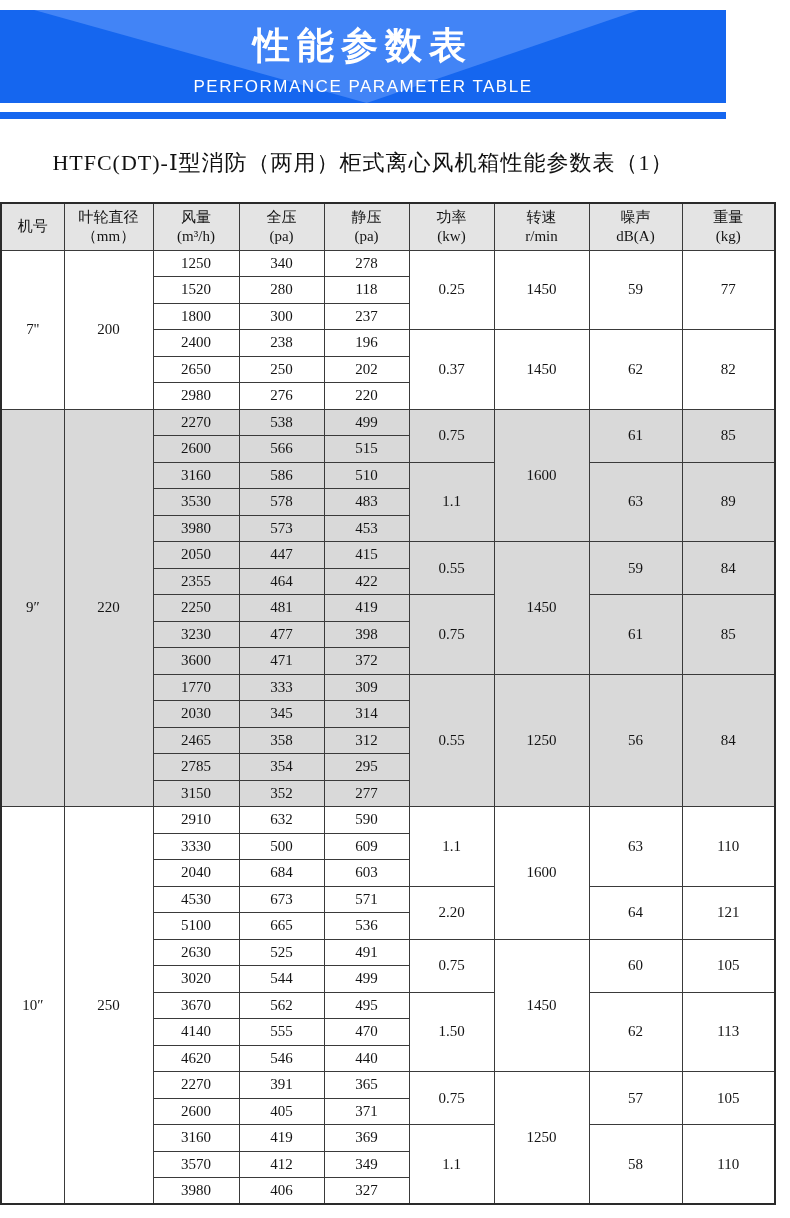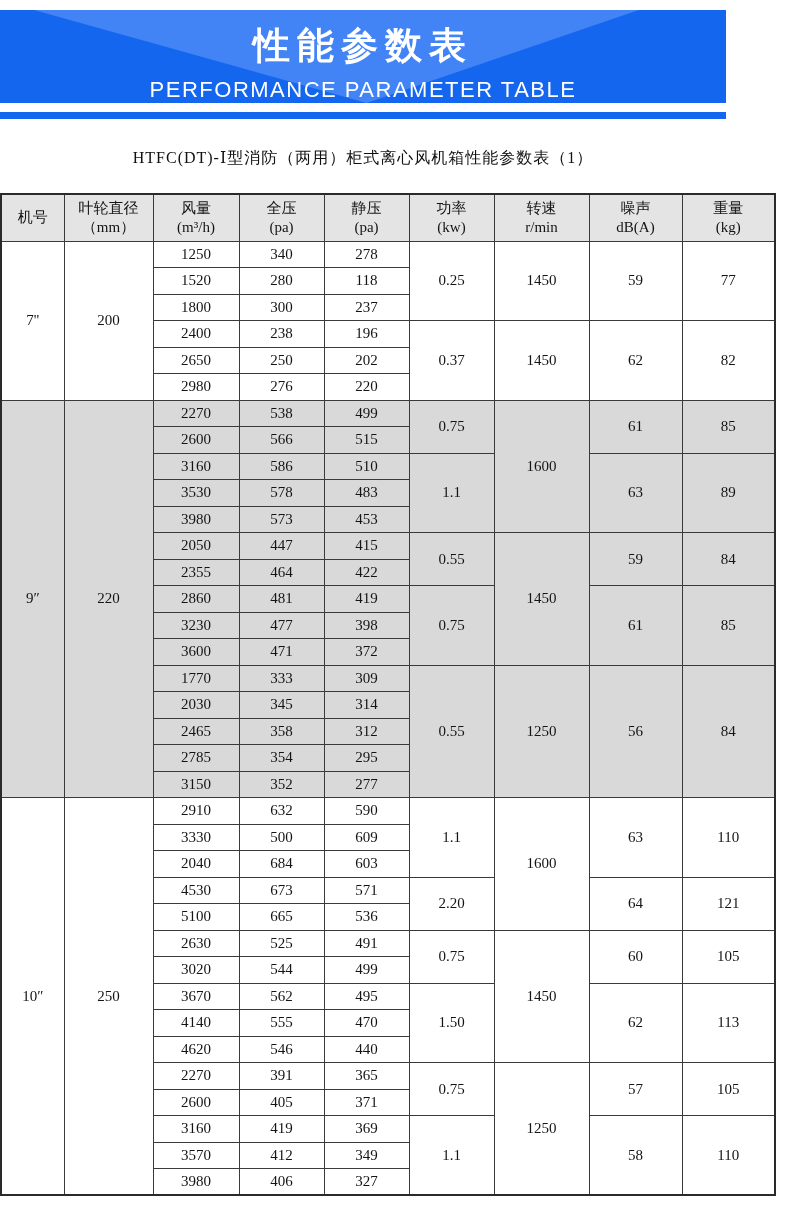--- a/index.html
+++ b/index.html
@@ -35,37 +35,37 @@
     padding-top:11px;
   }
   .banner-title{
     font-size:37px;
     font-weight:bold;
     letter-spacing:7px;
     font-family:"Liberation Sans","DejaVu Sans",sans-serif;
   }
   .banner-subtitle{
     margin-top:6px;
-    font-size:22px;
+    font-size:17px;
     letter-spacing:1.5px;
     font-family:"Liberation Sans","DejaVu Sans",sans-serif;
   }
   .stripe{
     margin-top:9px;
     height:7px;
     background:var(--primary-blue);
   }
 
   
   .doc-title{
     margin:29px 0 24px 0;
     text-align:center;
     font-family:"Liberation Serif","DejaVu Serif",serif;
     font-weight:400;
-    font-size:16px;
+    font-size:22px;
     color:#111;
     letter-spacing:1px;
   }
 
   
   table.perf{
     width:774px;
     margin:0 auto;
     border-collapse:collapse;
     table-layout:fixed;
@@ -241,21 +241,21 @@
           <td rowspan="5" class="shaded">1450</td>
           <td rowspan="2" class="shaded">59</td>
           <td rowspan="2" class="shaded">84</td>
         </tr>
         <tr>
           <td class="shaded">2355</td>
           <td class="shaded">464</td>
           <td class="shaded">422</td>
         </tr>
         <tr>
-          <td class="shaded">2860</td>
+          <td class="shaded">2250</td>
           <td class="shaded">481</td>
           <td class="shaded">419</td>
           <td rowspan="3" class="shaded">0.75</td>
           <td rowspan="3" class="shaded">61</td>
           <td rowspan="3" class="shaded">85</td>
         </tr>
         <tr>
           <td class="shaded">3230</td>
           <td class="shaded">477</td>
           <td class="shaded">398</td>

